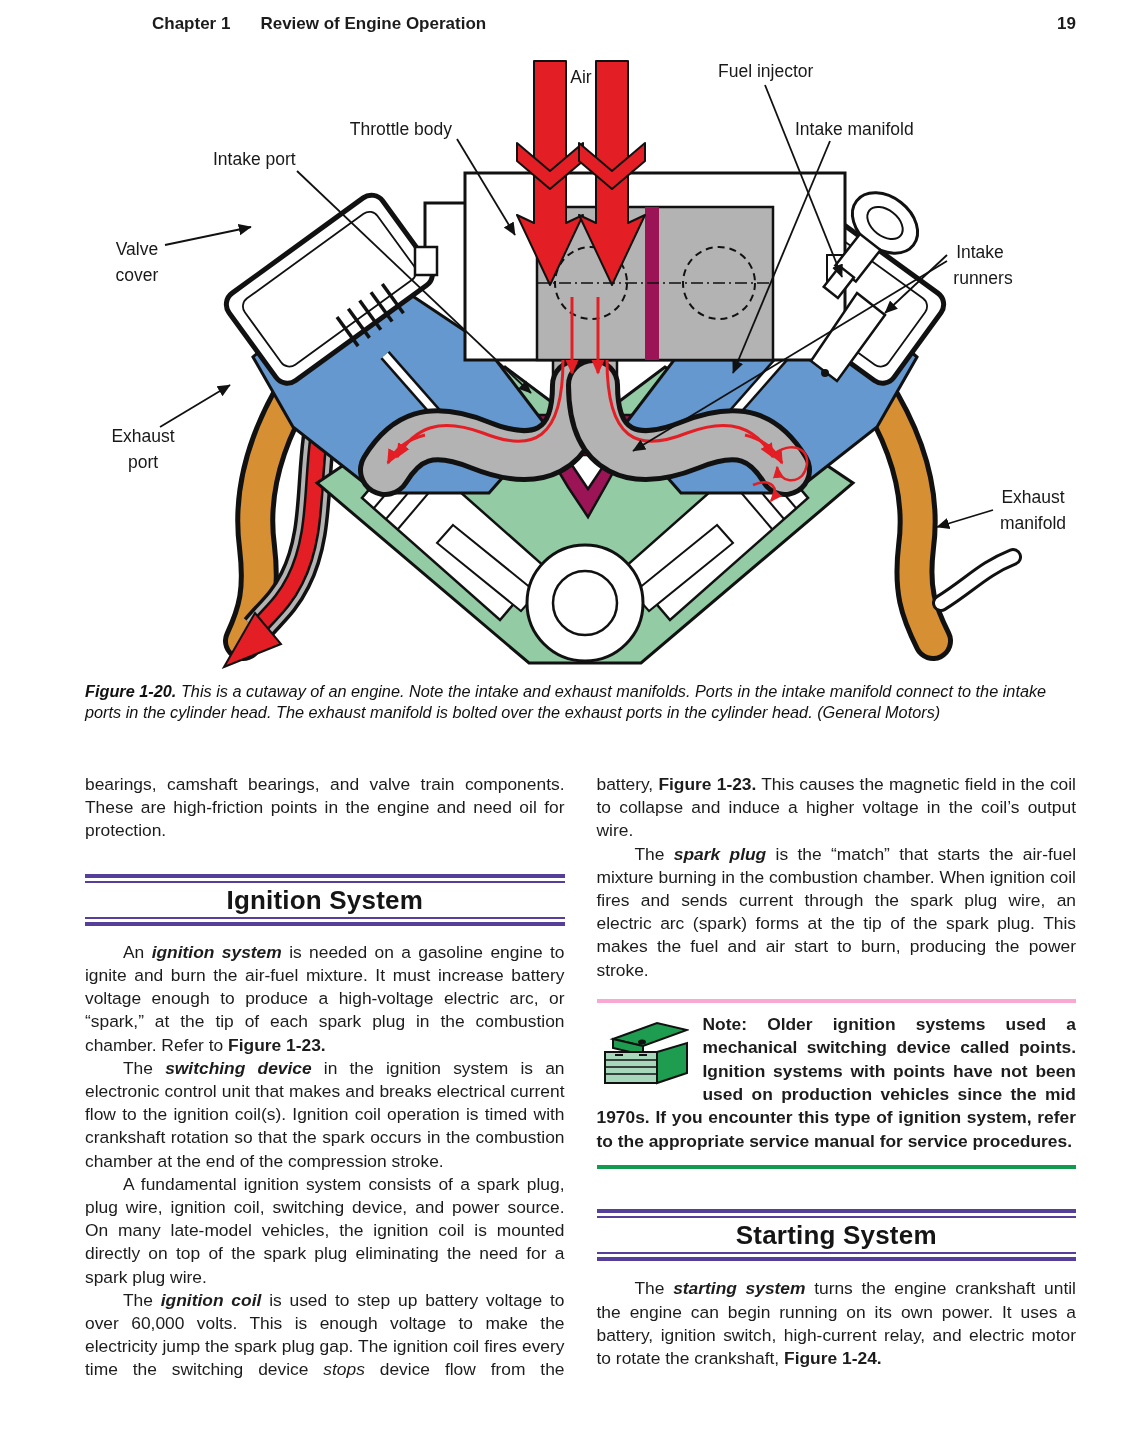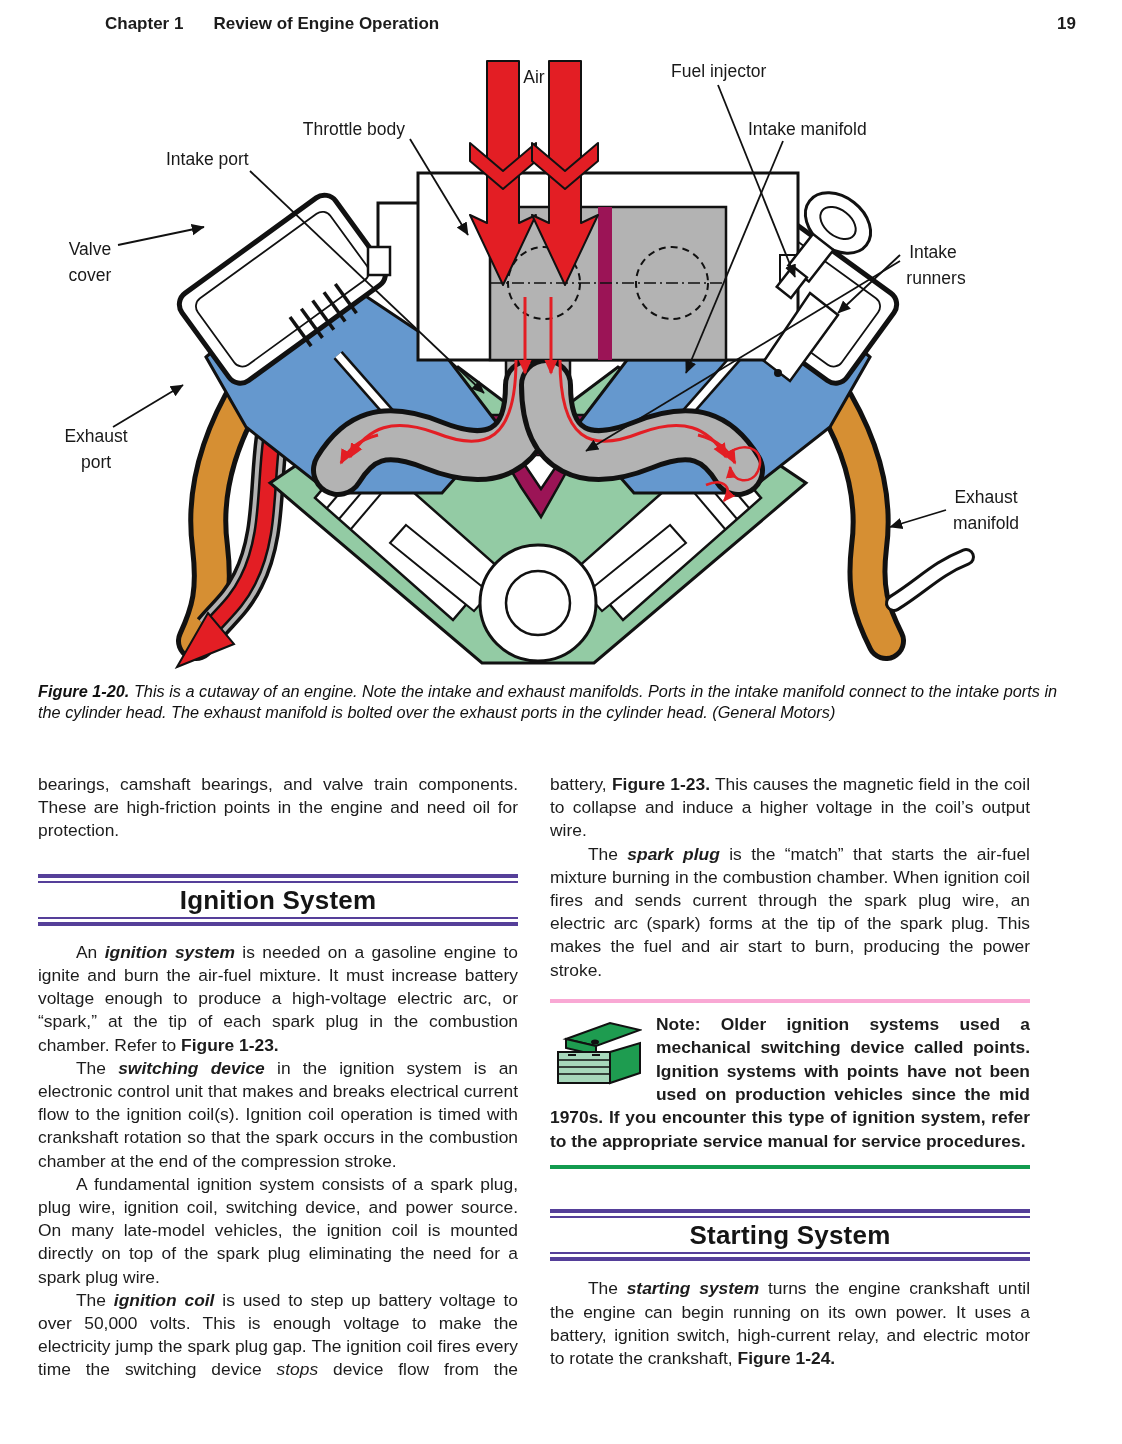--- a/index.html
+++ b/index.html
@@ -1,17 +1,17 @@
 <!DOCTYPE html>
 <html><head>
 <meta charset="utf-8">
 <style>
   html,body{margin:0;padding:0;background:#ffffff;}
   body{width:1122px;height:1444px;position:relative;font-family:"Liberation Sans",sans-serif;color:#1c1c1c;}
-  .page{position:absolute;inset:0;padding:14px 46px 0 38px;box-sizing:border-box;}
+  .page{position:absolute;inset:0;padding:14px 46px 0 85px;box-sizing:border-box;}
   
   .hdr{display:flex;align-items:baseline;font-weight:bold;font-size:17px;}
   .hdr .chapter{margin-left:67px;}
   .hdr .htitle{margin-left:30px;}
   .hdr .pgnum{margin-left:auto;}
   
   .fig{margin-top:21px;}
   svg.engine{display:block;width:991px;height:620px;}
   .caption{margin-top:6px;font-size:16.3px;line-height:21px;font-style:italic;color:#111;}
   .caption .cap-label{font-weight:bold;}
@@ -248,21 +248,21 @@
         <div class="r-thick"></div>
         <div class="r-thin"></div>
         <h2>Ignition System</h2>
         <div class="r-thin2"></div>
         <div class="r-thick2"></div>
       </div>
 
       <p class="ind"><span>An </span><b class="bi">ignition system</b><span> is needed on a gasoline engine to ignite and burn the air-fuel mixture. It must increase battery voltage enough to produce a high-voltage electric arc, or “spark,” at the tip of each spark plug in the combustion chamber. Refer to </span><b>Figure 1-23.</b></p>
       <p class="ind"><span>The </span><b class="bi">switching device</b><span> in the ignition system is an electronic control unit that makes and breaks electrical current flow to the ignition coil(s). Ignition coil operation is timed with crankshaft rotation so that the spark occurs in the combustion chamber at the end of the compression stroke.</span></p>
       <p class="ind"><span>A fundamental ignition system consists of a spark plug, plug wire, ignition coil, switching device, and power source. On many late-model vehicles, the ignition coil is mounted directly on top of the spark plug eliminating the need for a spark plug wire.</span></p>
-      <p class="ind flush"><span>The </span><b class="bi">ignition coil</b><span> is used to step up battery voltage to over 50,000 volts. This is enough voltage to make the electricity jump the spark plug gap. The ignition coil fires every time the switching device </span><i>stops</i><span> device flow from the</span></p>
+      <p class="ind flush"><span>The </span><b class="bi">ignition coil</b><span> is used to step up battery voltage to over 60,000 volts. This is enough voltage to make the electricity jump the spark plug gap. The ignition coil fires every time the switching device </span><i>stops</i><span> device flow from the</span></p>
     </div>
 
     <div class="col">
       <p><span>battery, </span><b>Figure 1-23.</b><span> This causes the magnetic field in the coil to collapse and induce a higher voltage in the coil’s output wire.</span></p>
       <p class="ind"><span>The </span><b class="bi">spark plug</b><span> is the “match” that starts the air-fuel mixture burning in the combustion chamber. When ignition coil fires and sends current through the spark plug wire, an electric arc (spark) forms at the tip of the spark plug. This makes the fuel and air start to burn, producing the power stroke.</span></p>
 
       <div class="note">
         <svg class="toolbox" viewBox="0 0 92 70">
           <polygon points="16,24 60,8 90,15 46,31" stroke="#111" stroke-width="2" fill="#1e9c50"></polygon>
           <polygon points="16,24 46,31 46,40 16,33" stroke="#111" stroke-width="2" fill="#1e9c50"></polygon>

